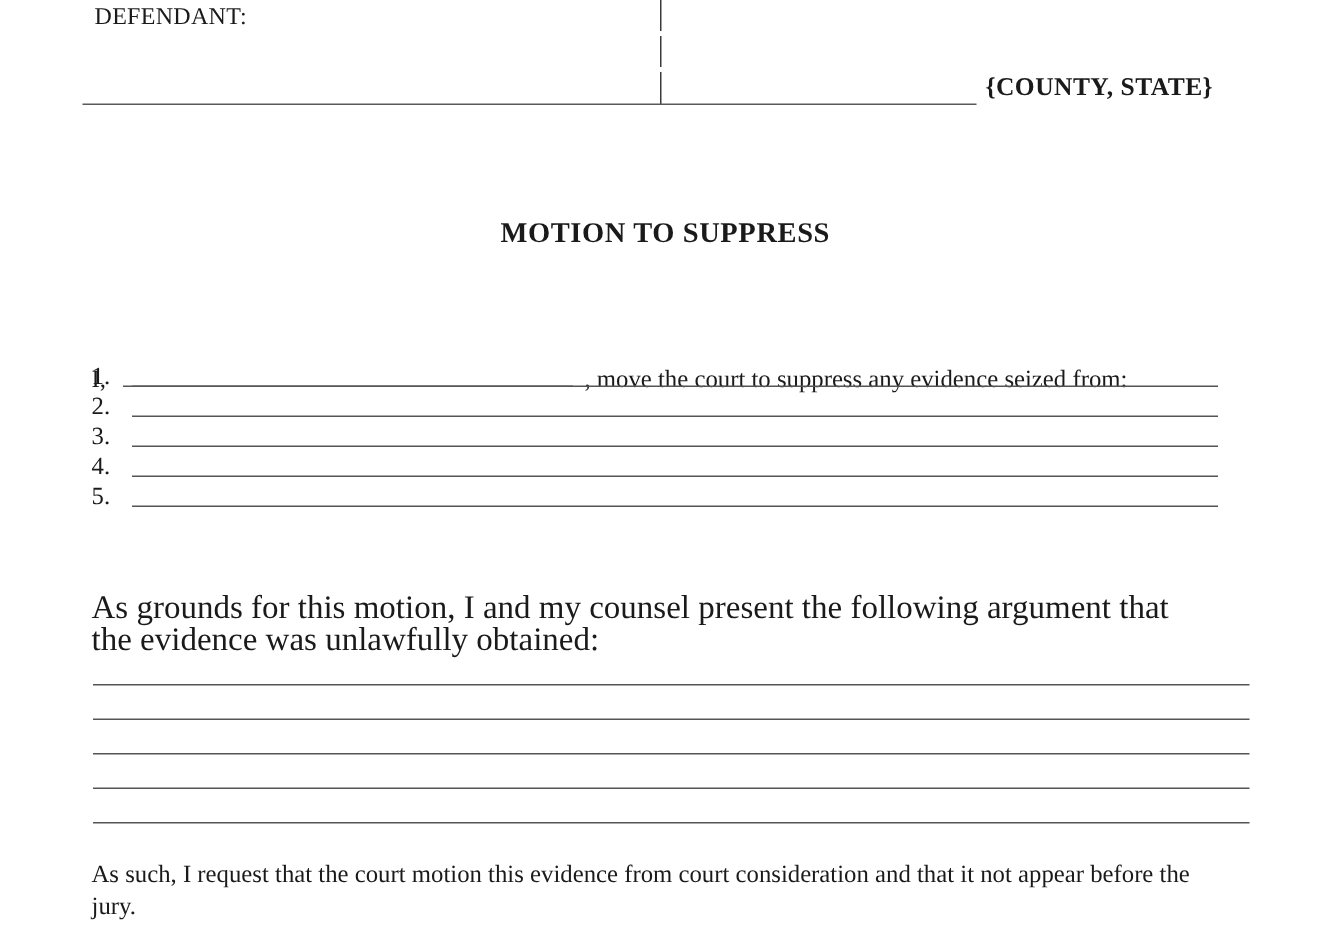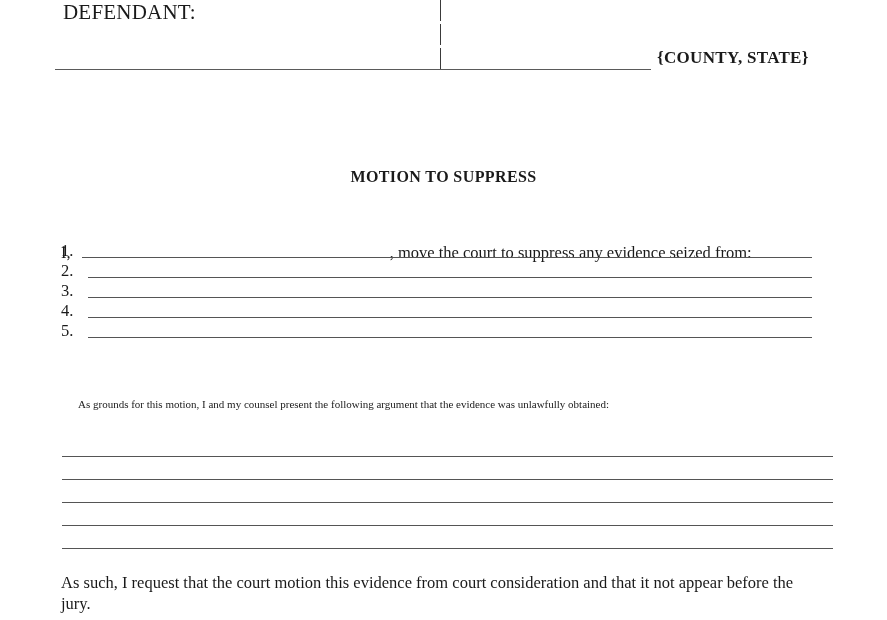--- a/index.html
+++ b/index.html
@@ -28,21 +28,21 @@
     position: absolute;
     left: 0;
     top: 0;
     width: 887px;
     height: 80px;
   }
   .defendant-label {
     position: absolute;
     left: 63px;
     top: 2px;
-    font-size: 21px;
+    font-size: 16px;
     line-height: 20px;
     letter-spacing: 0.2px;
     white-space: nowrap;
   }
   .caption-vrule {
     position: absolute;
     left: 440px;
     top: 0px;
     width: 1px;
     height: 70px;
@@ -70,24 +70,24 @@
     font-weight: bold;
     line-height: 20px;
     letter-spacing: 0.3px;
     white-space: nowrap;
   }
 
   
   .doc-title {
     position: absolute;
     left: 0;
-    top: 168px;
+    top: 145px;
     width: 887px;
     text-align: center;
-    font-size: 16px;
+    font-size: 19px;
     font-weight: bold;
     letter-spacing: 0.4px;
   }
 
   
   .intro-line {
     position: absolute;
     left: 61px;
     top: 199px;
     width: 800px;
@@ -133,23 +133,22 @@
     height: 1px;
     background: #555555;
   }
 
   
   .grounds-para {
     position: absolute;
     left: 61px;
     top: 394px;
     width: 740px;
-    font-size: 11px;
+    font-size: 22px;
     line-height: 21px;
-    margin-left: 17px;
   }
 
   
   .answer-lines {
     position: absolute;
     left: 62px;
     top: 450px;
     width: 771px;
   }
   .answer-line {

